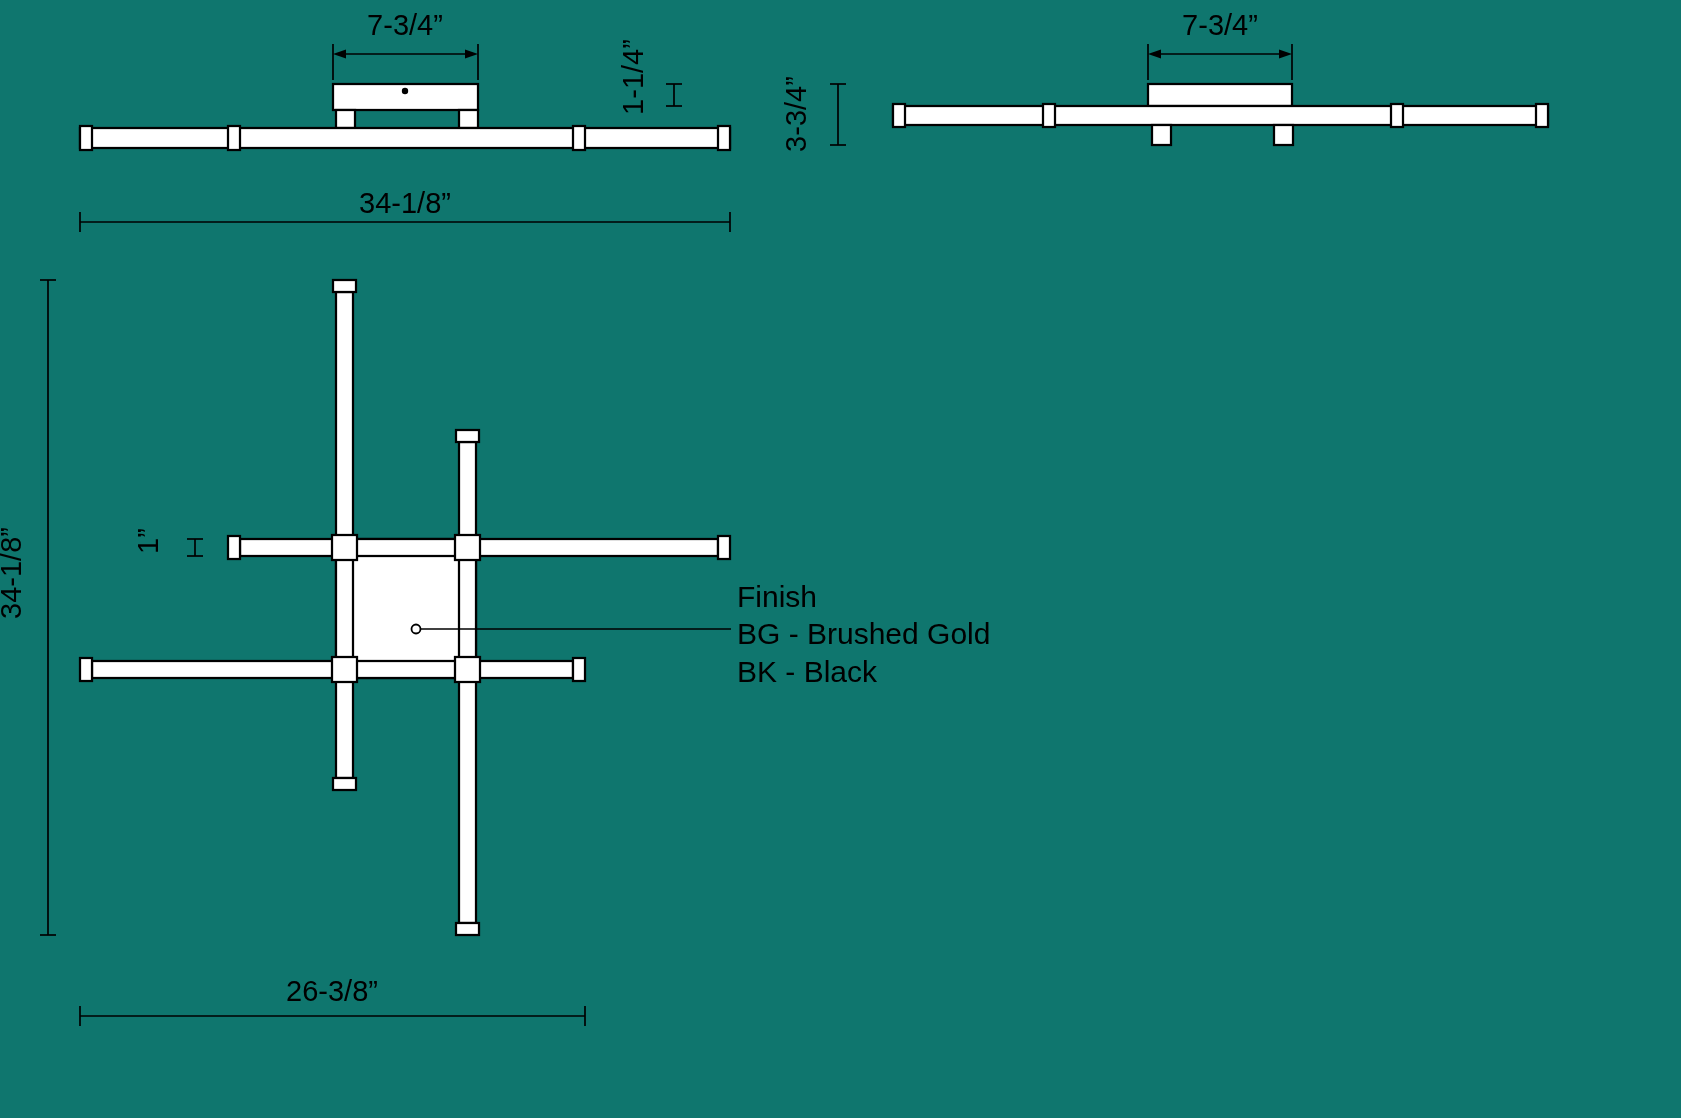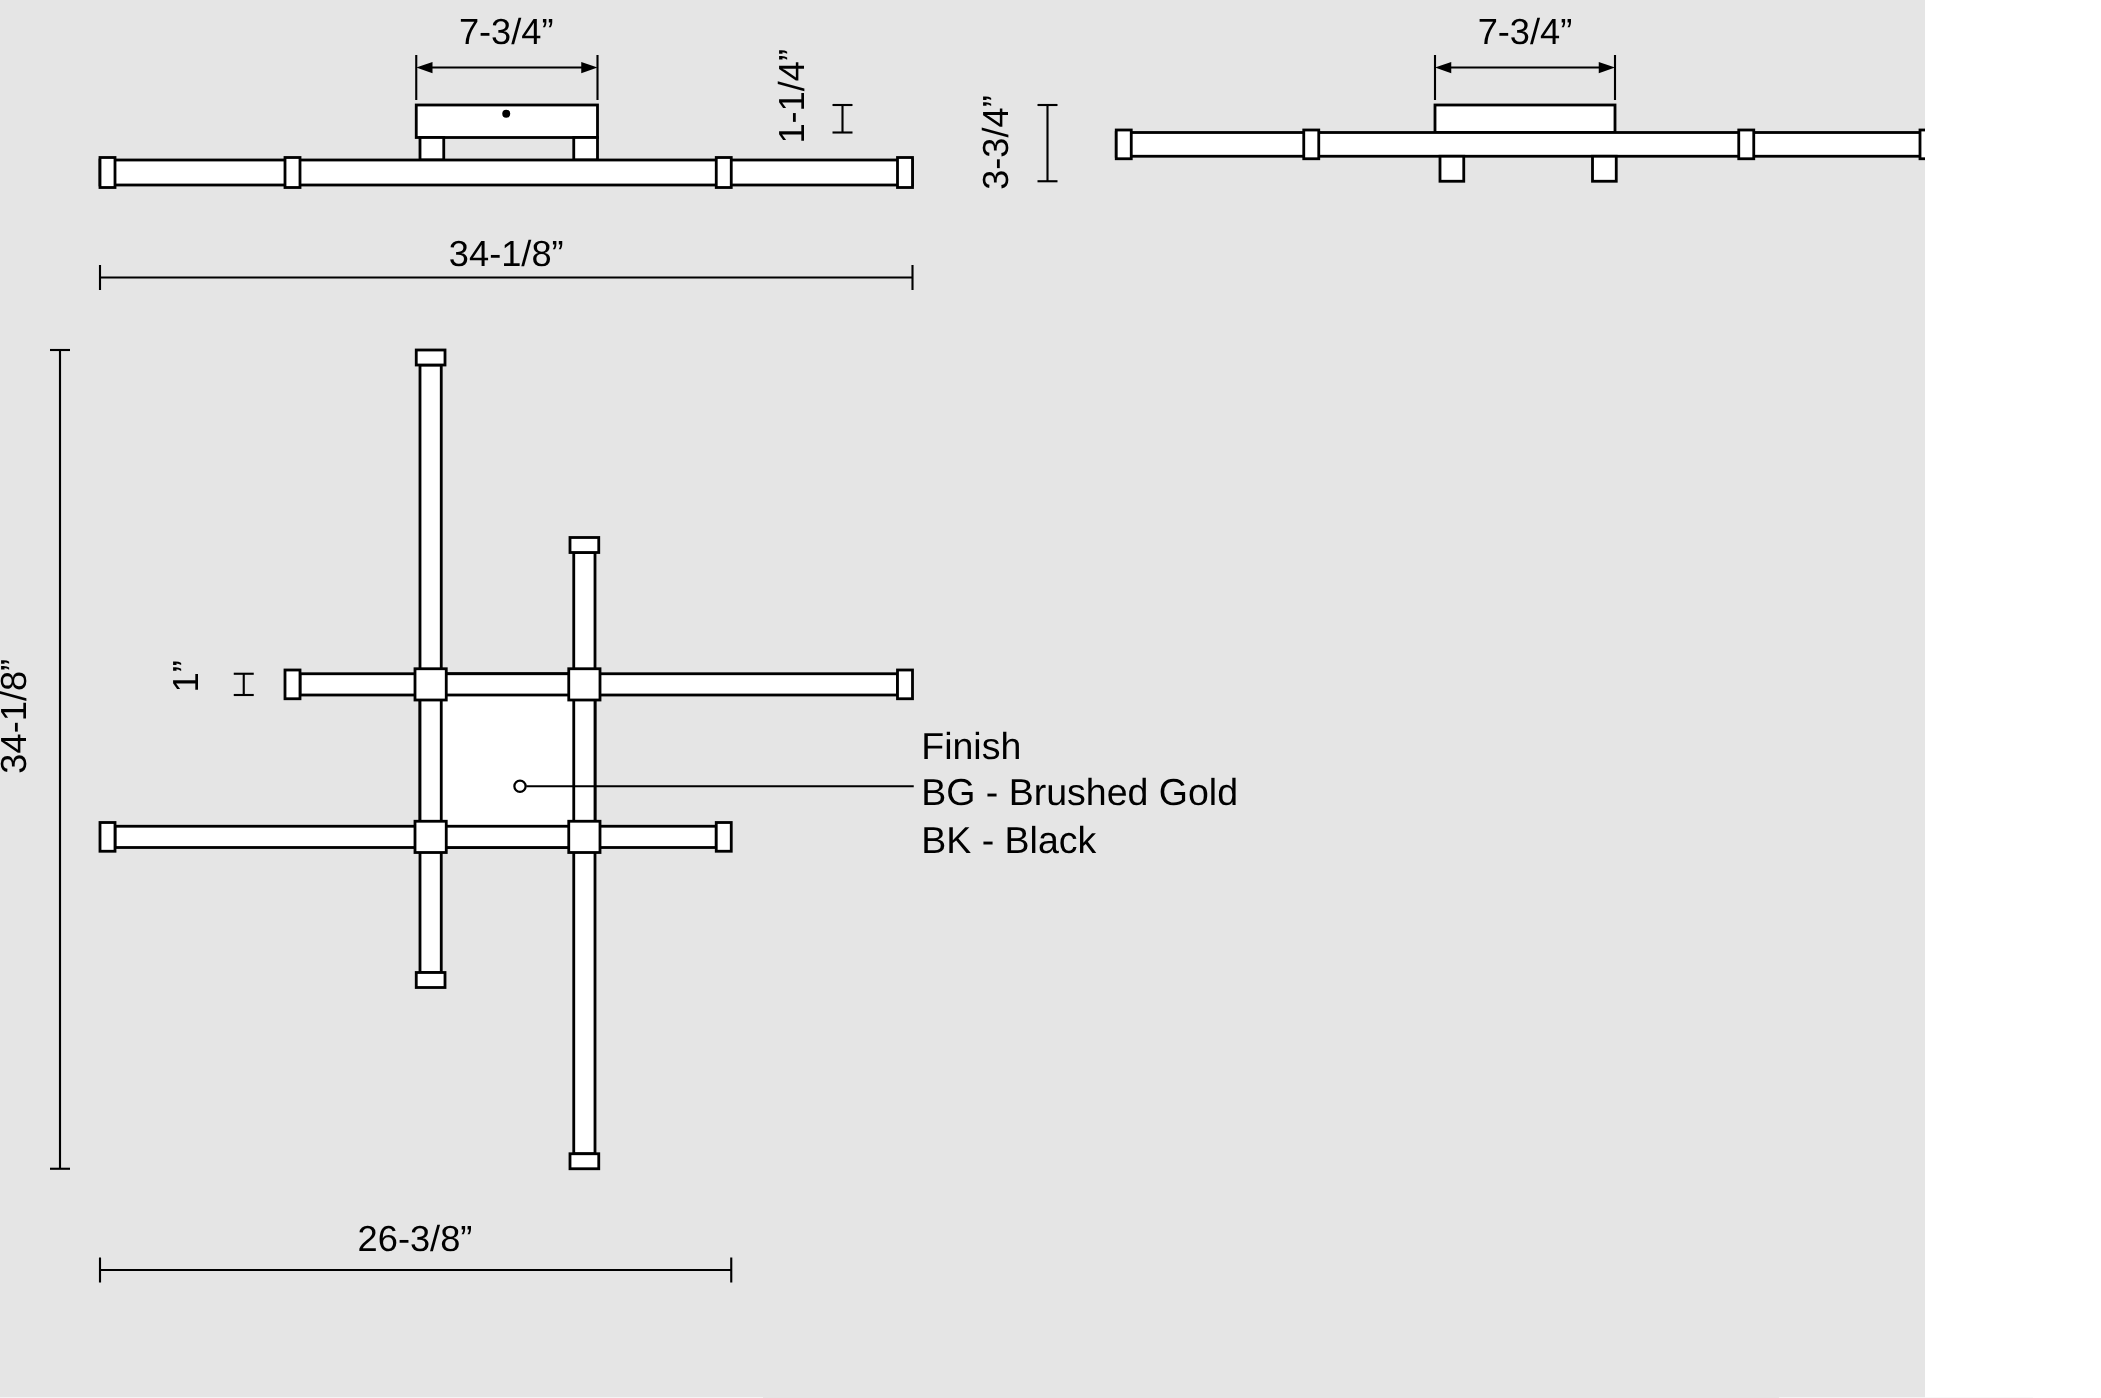--- a/index.html
+++ b/index.html
@@ -1,16 +1,16 @@
 <!DOCTYPE html>
 <html><head>
 <meta charset="utf-8">
 <style>
   html,body{margin:0;padding:0;background:#ffffff;}
-  .stage{position:relative;width:1540px;height:1118px;background:#e5e5e5;overflow:hidden;}
+  .stage{position:relative;width:1681px;height:1118px;background:#0f766e;overflow:hidden;}
   svg{display:block;}
   .obj{fill:#ffffff;stroke:#000000;stroke-width:2.25;}
   .solid{fill:#000000;stroke:none;}
   .dim{stroke:#000000;stroke-width:1.7;fill:none;}
   .arrow{fill:#000000;stroke:none;}
   .dimtxt{font-family:"Liberation Sans",sans-serif;font-size:29px;fill:#000000;}
   .notetxt{font-family:"Liberation Sans",sans-serif;font-size:30px;fill:#000000;}
 </style>
 </head>
 <body>

